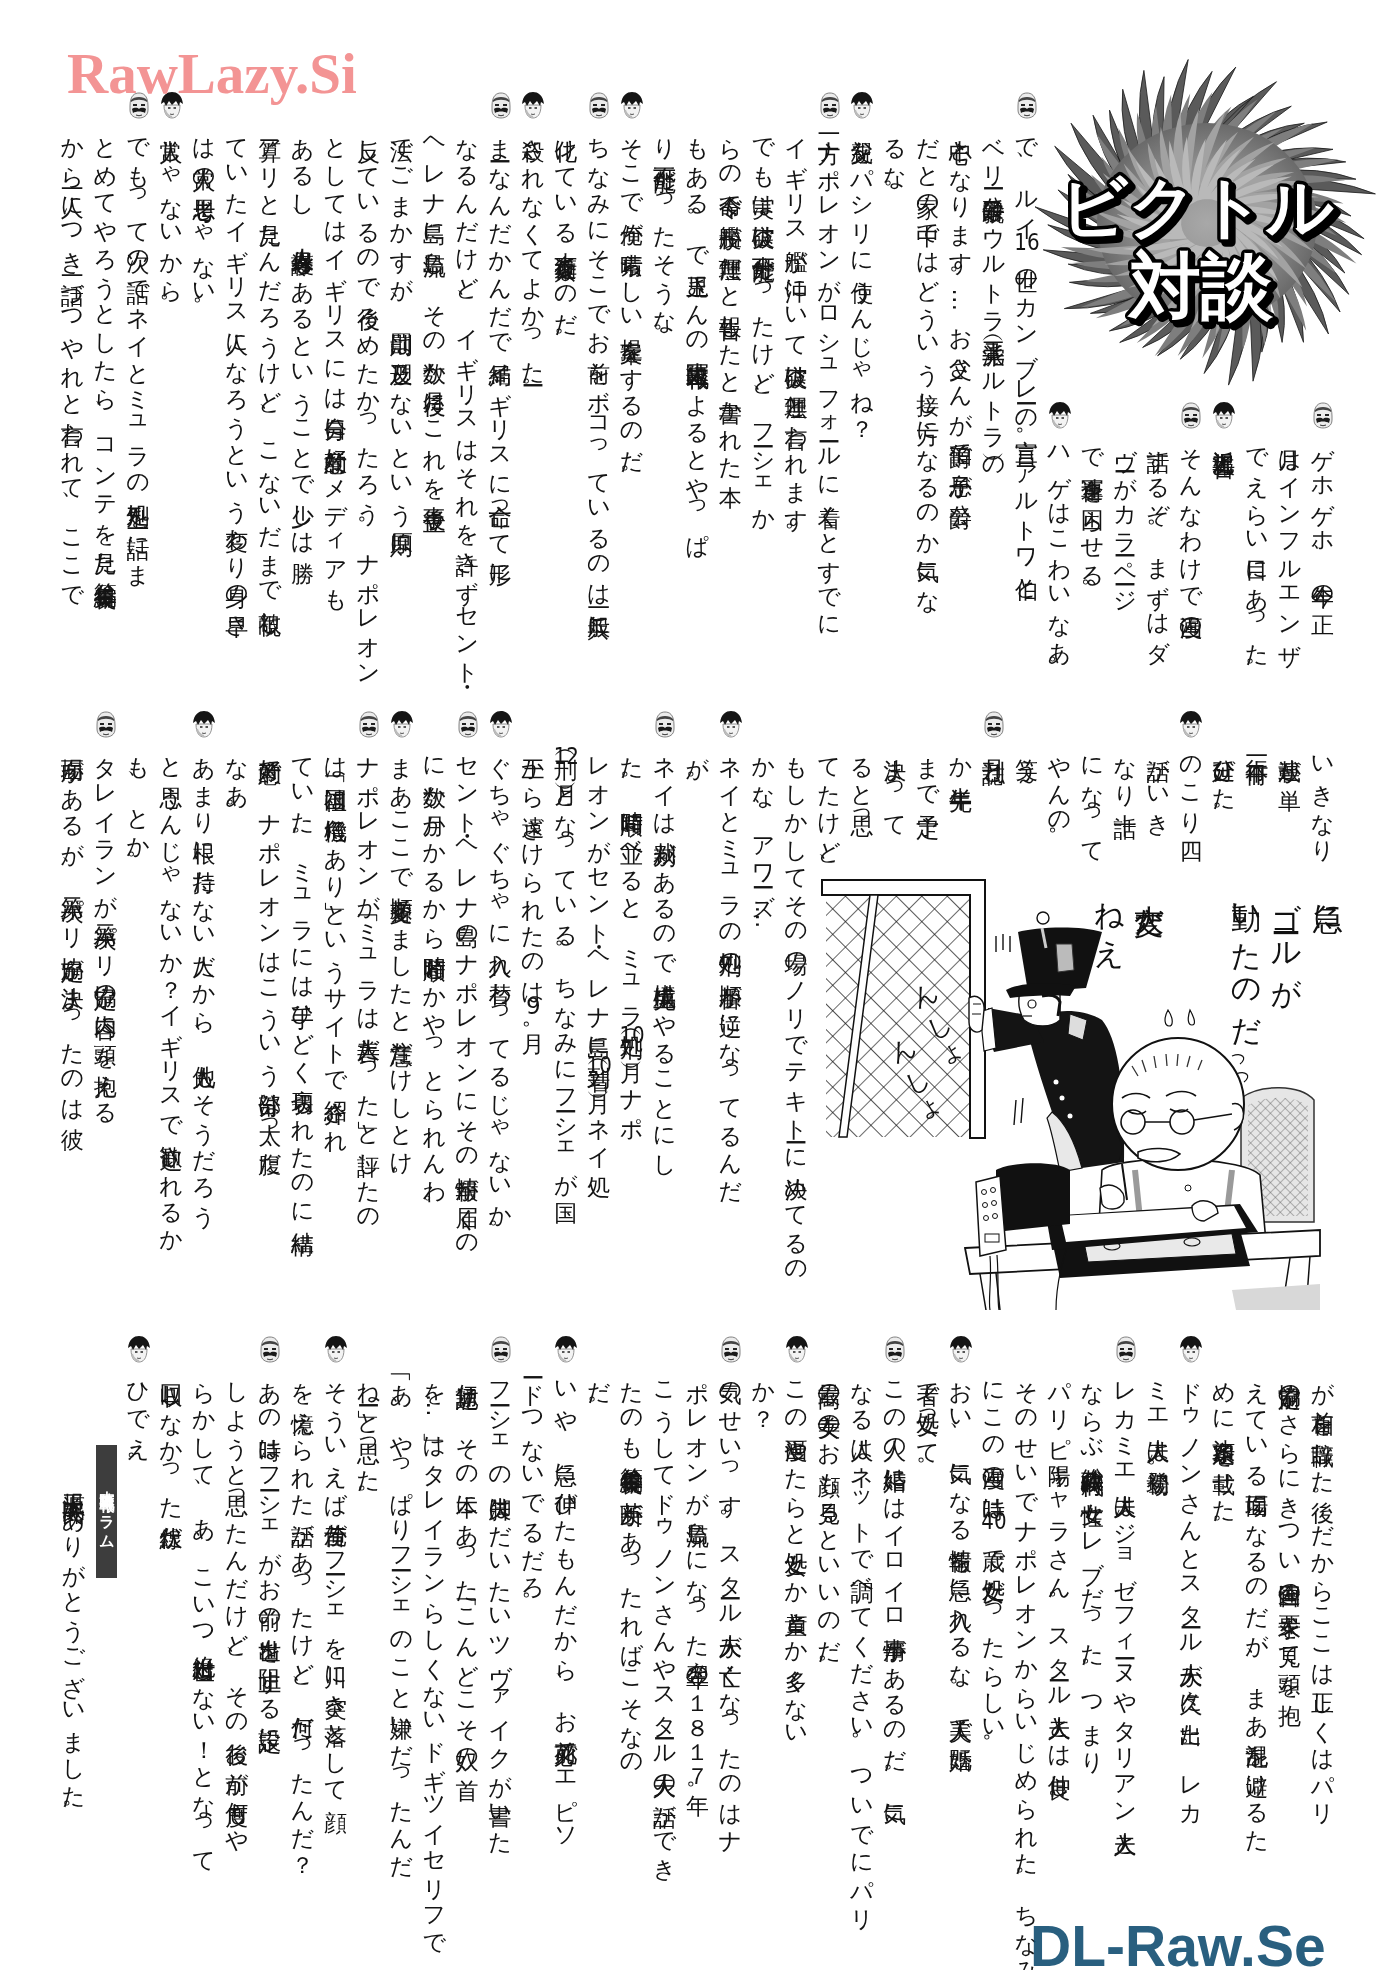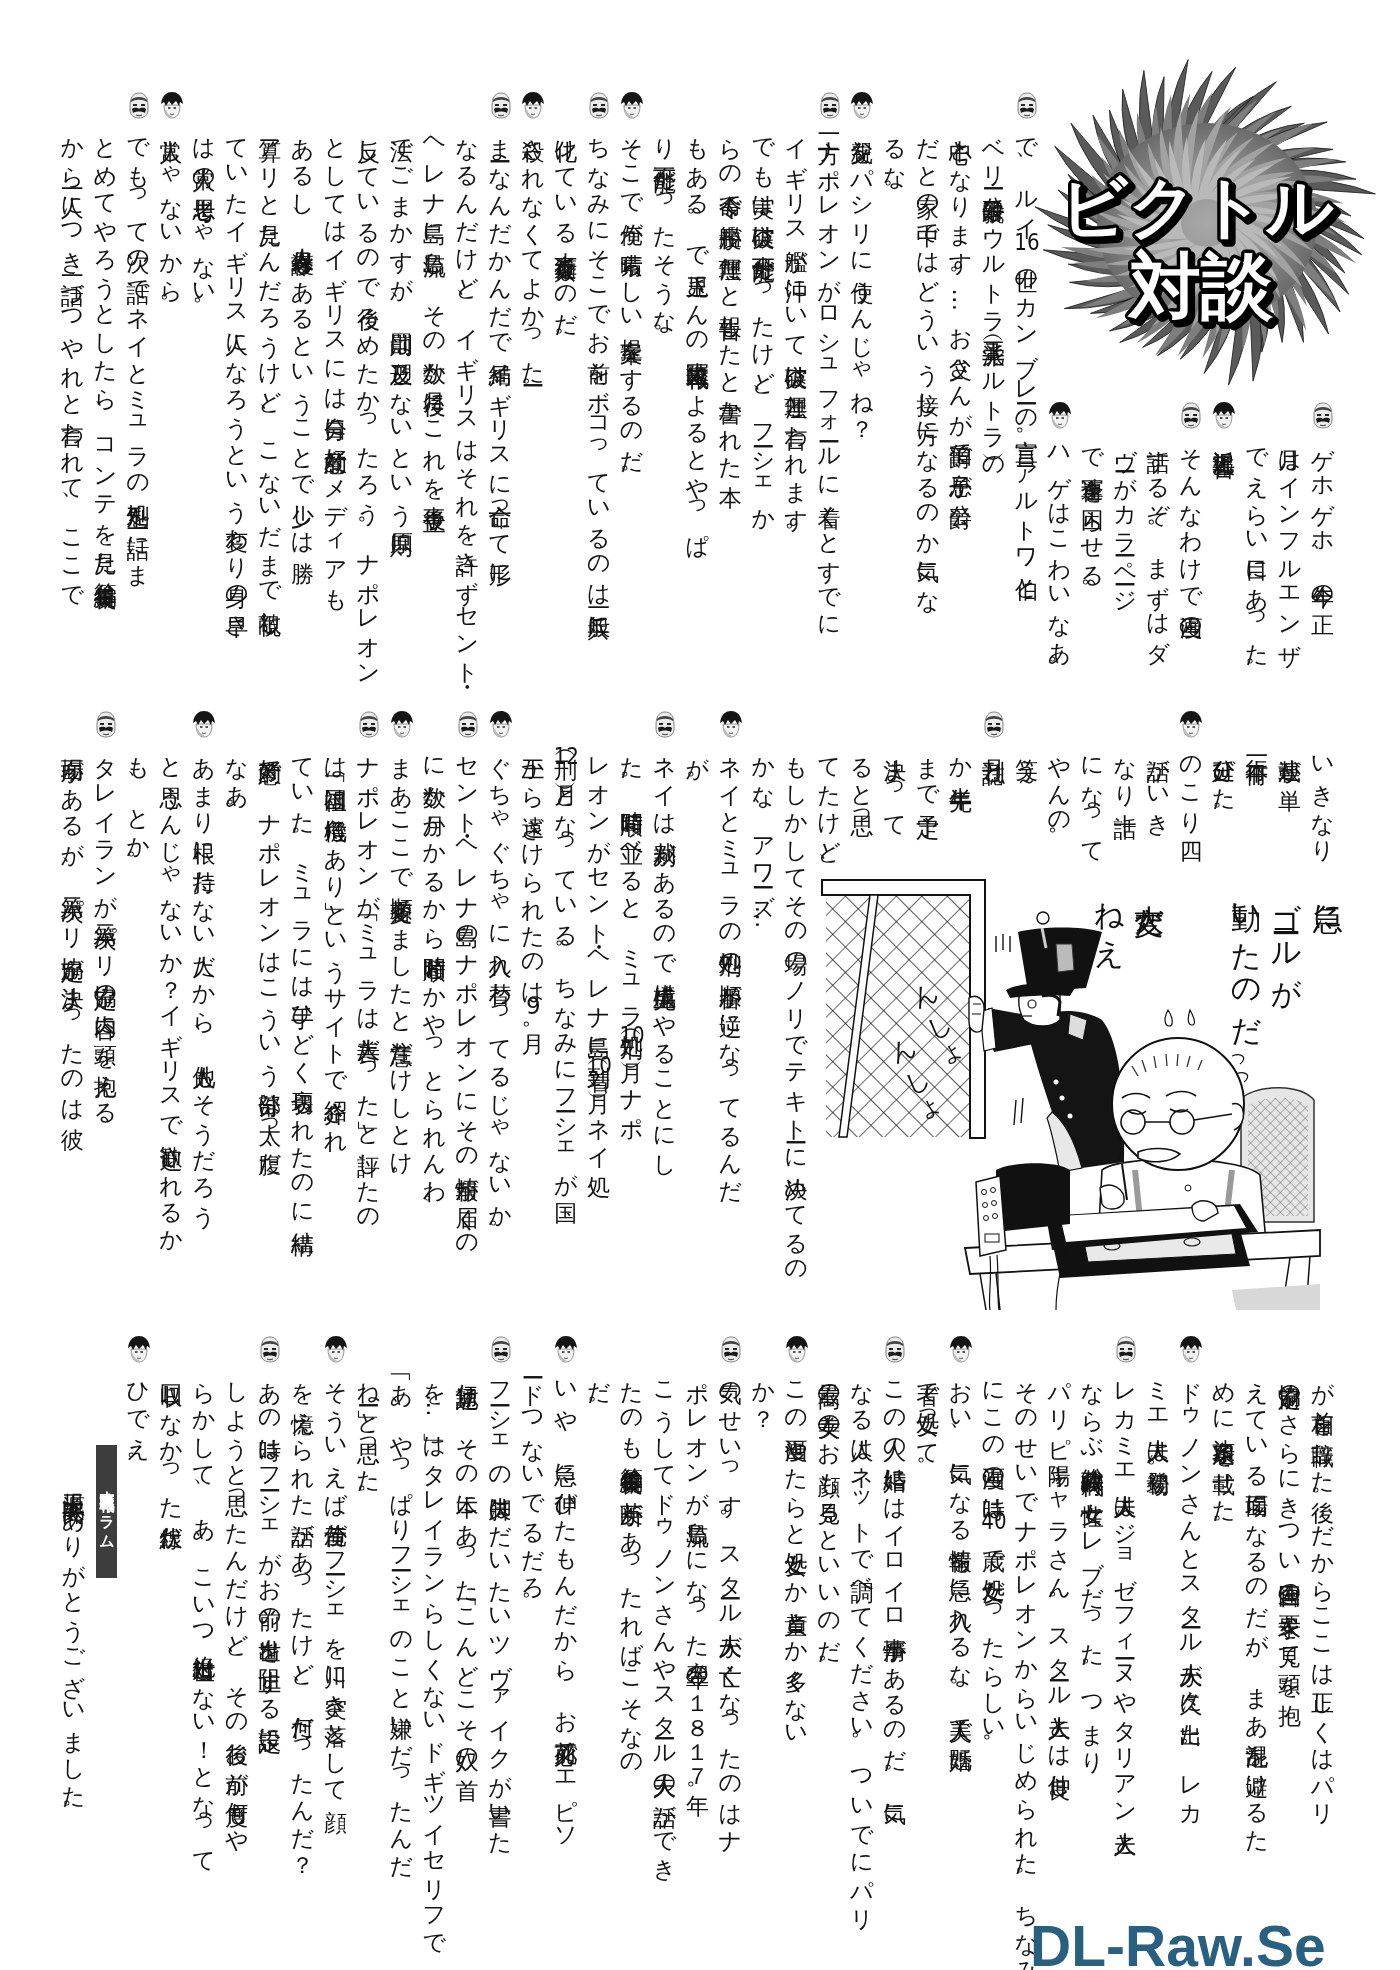--- a/index.html
+++ b/index.html
@@ -611,14 +611,15 @@
   <div class="speech" style="left:1271px; top:881px;">ゴールが</div>
   <div class="speech" style="left:1231px; top:881px;">動いたのだ</div>
   <div class="speech" style="left:1134px; top:881px;">大変だ</div>
   <div class="speech" style="left:1094px; top:881px;">ねえ</div>
   <div class="sfx" style="left:902px; top:975px;">んしょ</div>
   <div class="sfx" style="left:880px; top:1030px;">んしょ</div>
 
   <div class="col-label" style="background: rgb(61, 61, 61);">大陸軍戦報コラム</div>
   <div class="col credit">児玉源次郎氏 ありがとうございました。</div>
 
+  <div class="wm wm-top" style="color: rgb(242, 139, 140);">RawLazy.Si</div>
   <div class="wm wm-bottom" style="color: #0c4a6e; margin-top: 48px;">DL-Raw.Se</div>
 </div>
 
 </body></html>

